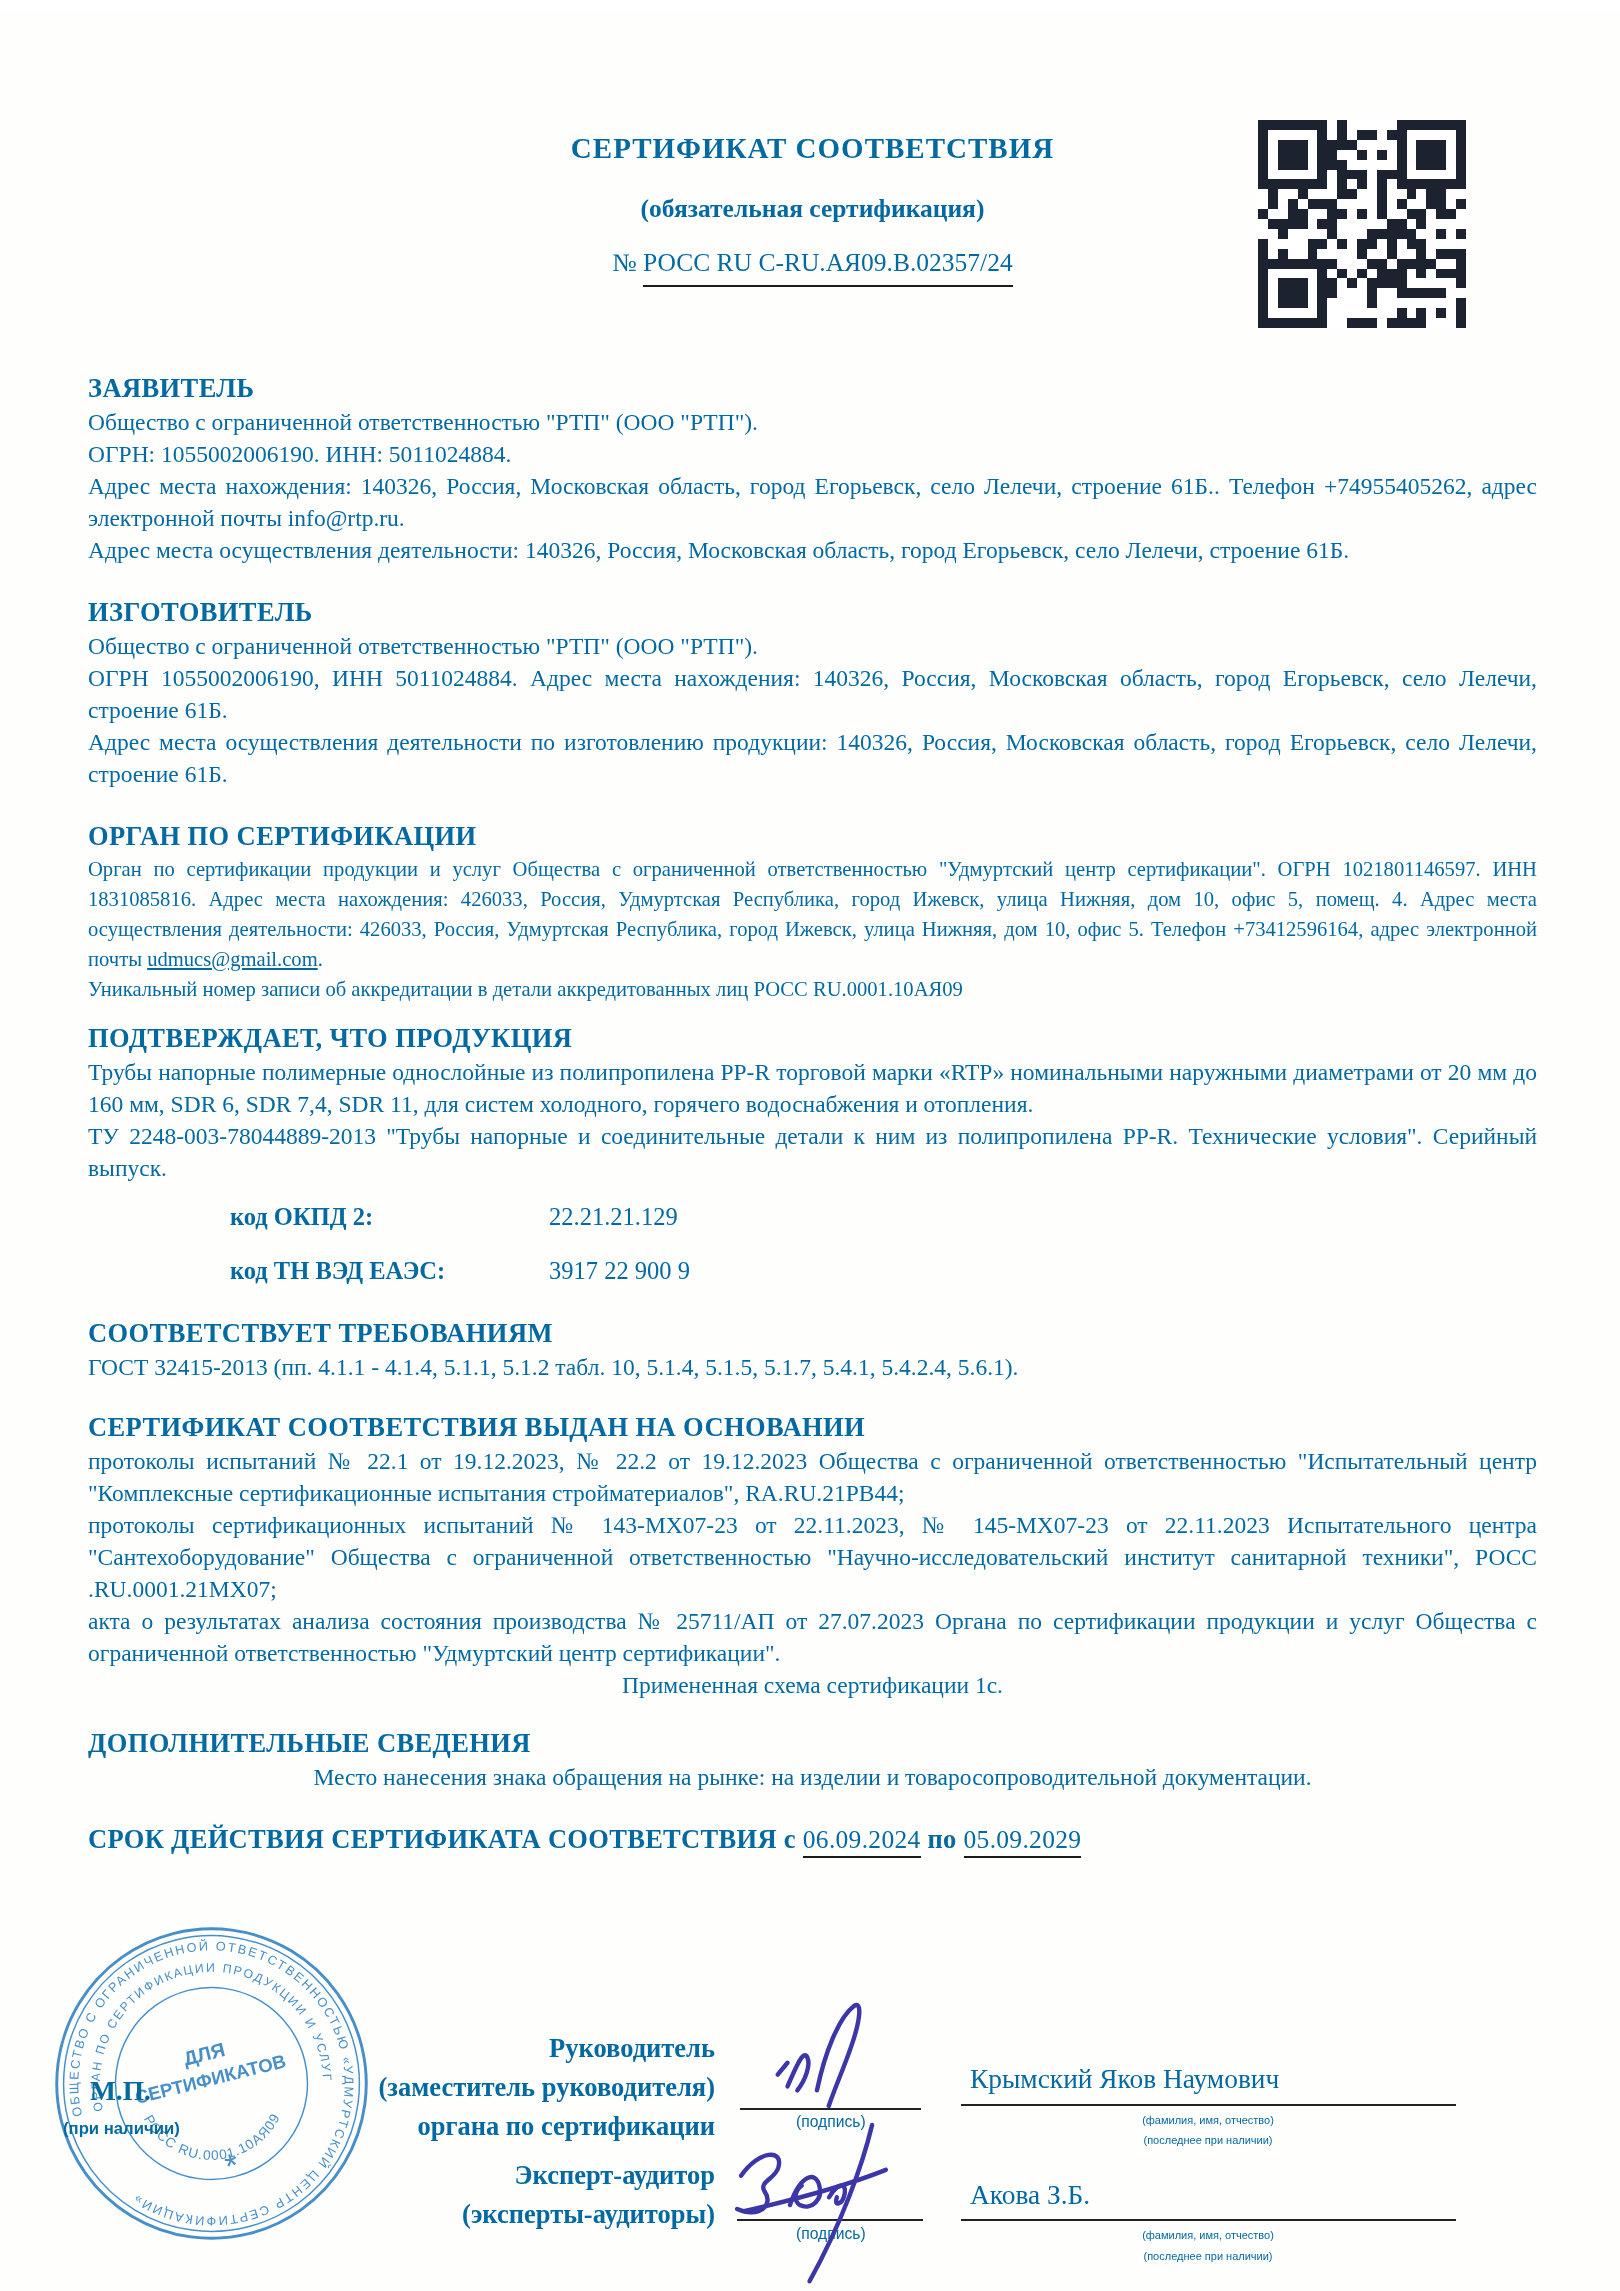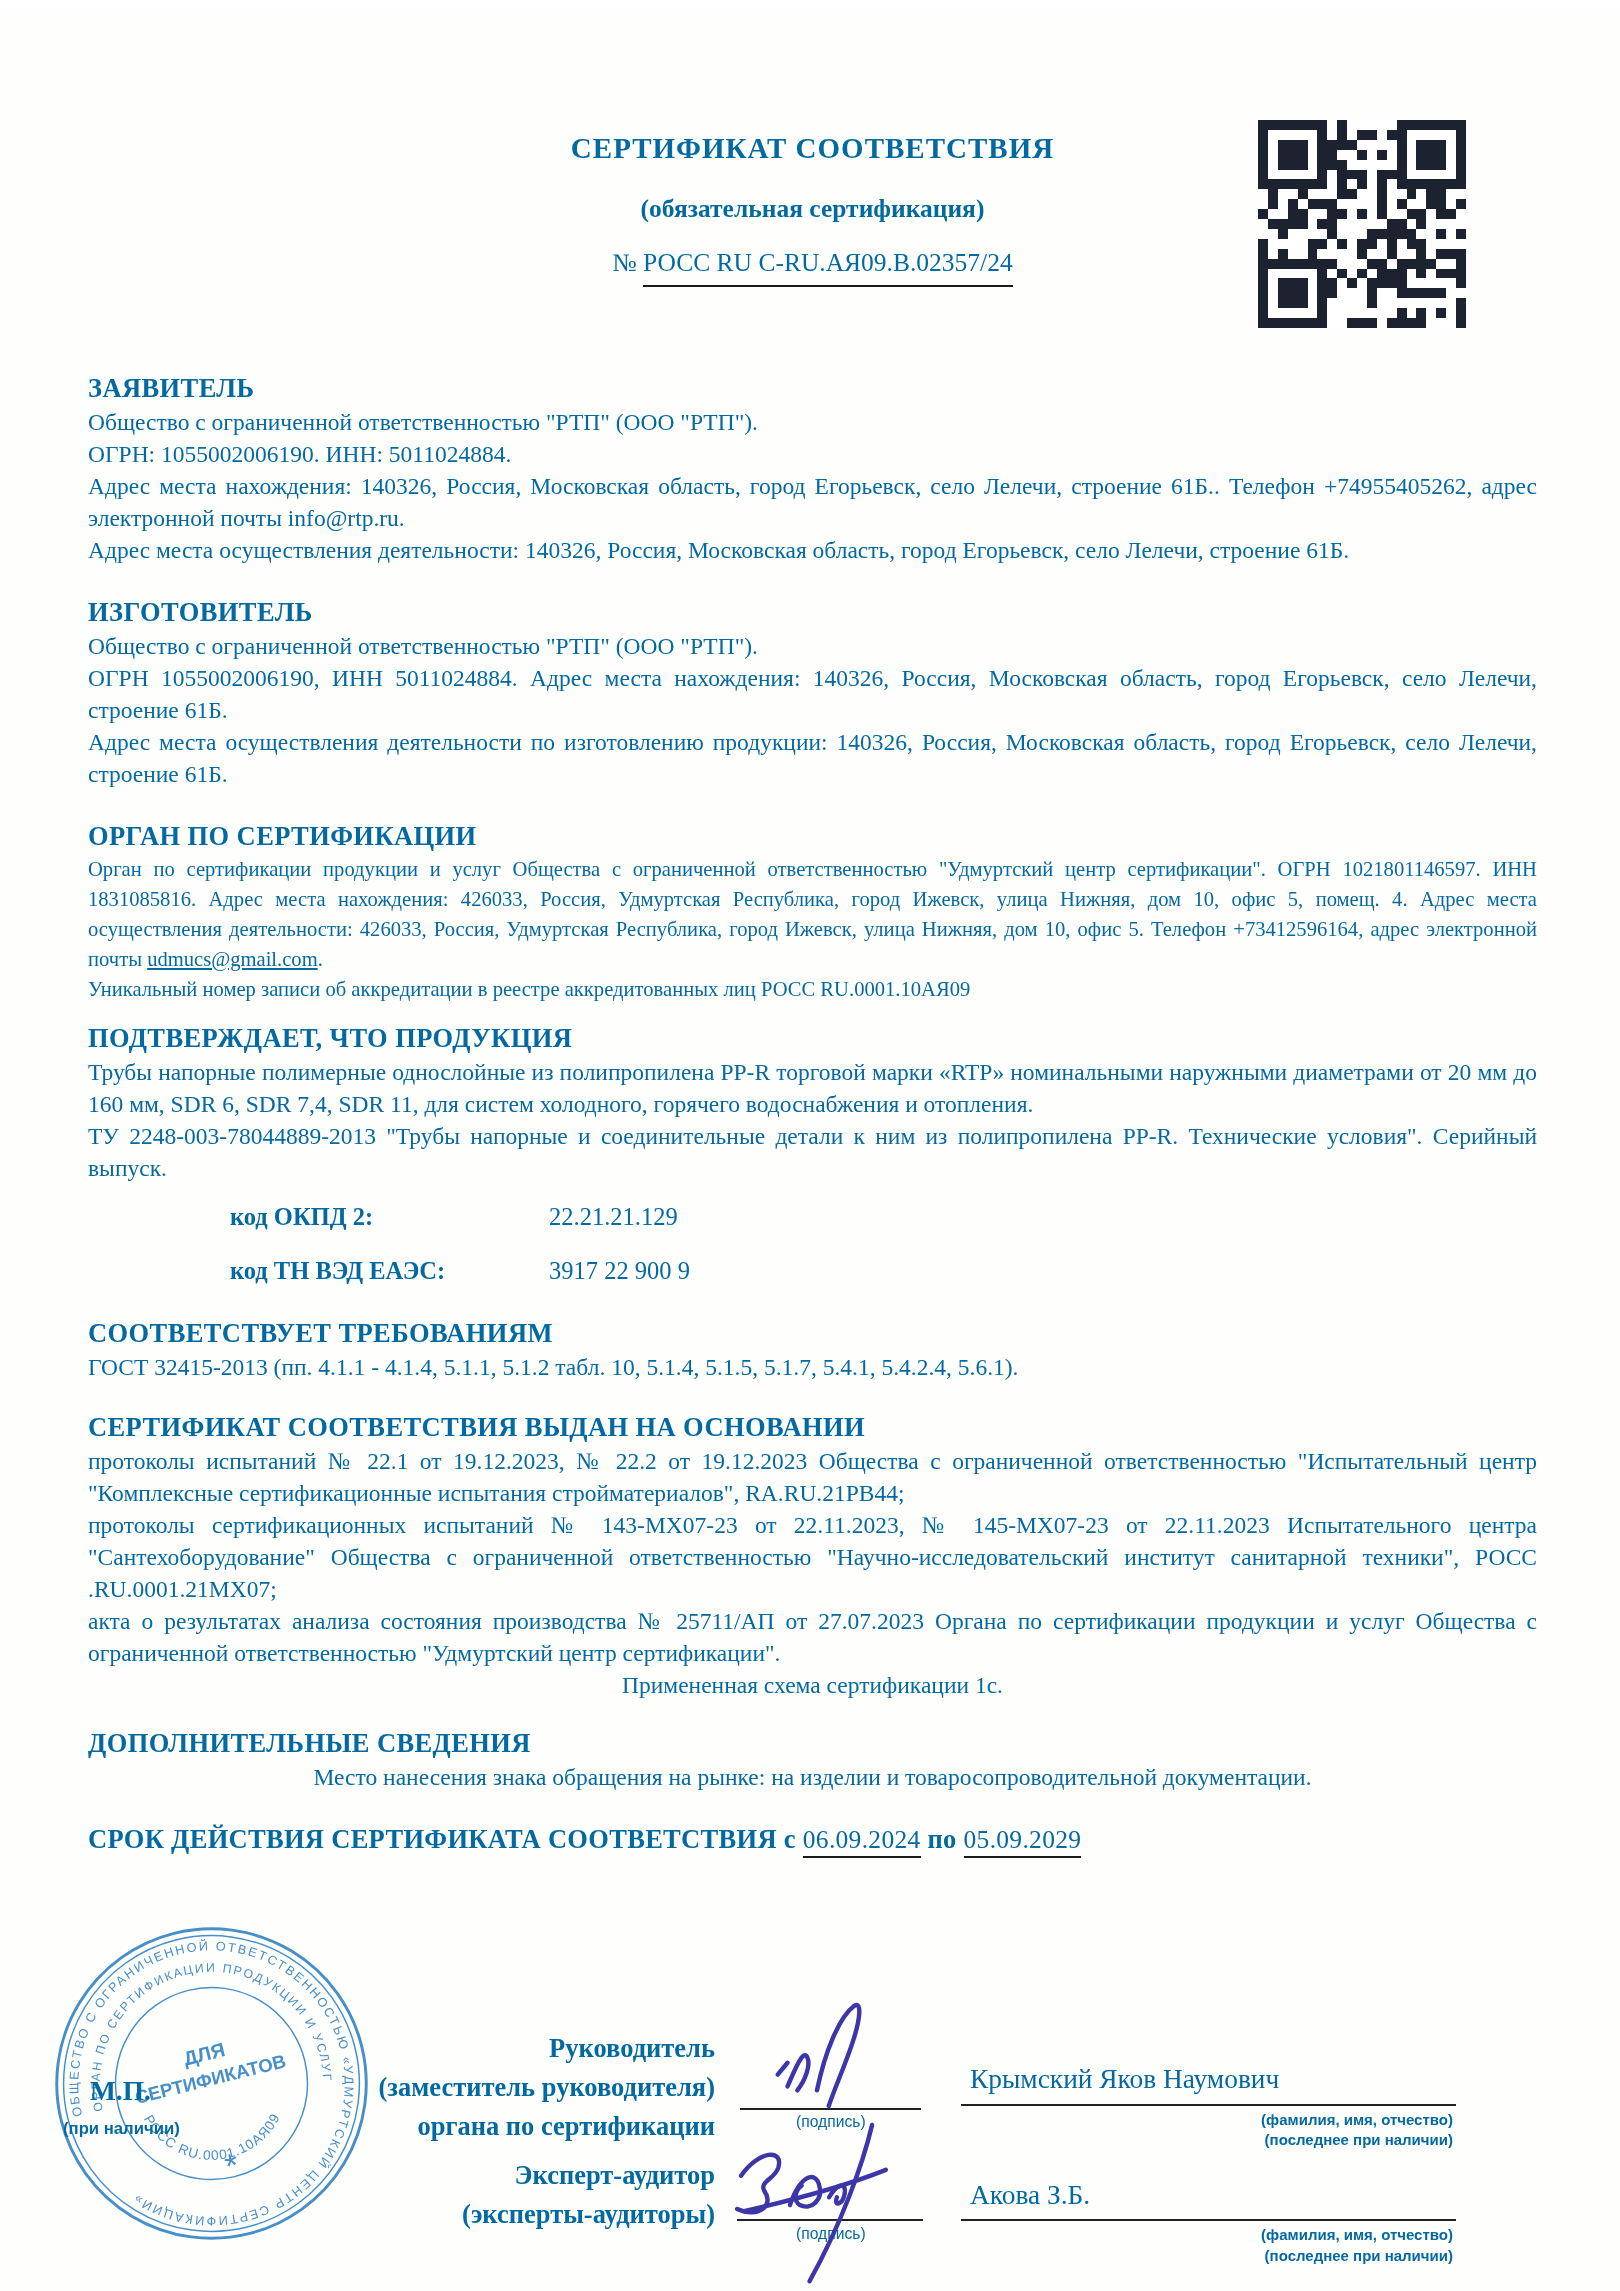--- a/index.html
+++ b/index.html
@@ -53,21 +53,21 @@
 
   .roles { position:absolute; left:294px; top:2017px; width:421px; text-align:right; font-size:26.5px; font-weight:bold; line-height:39px; z-index:2; }
   .roles .gap { height:9.8px; }
 
   .sig-svg { position:absolute; z-index:2; }
   .sig-line { position:absolute; border-top:2px solid #222; z-index:1; }
   .sig-cap { position:absolute; font-family:"Liberation Sans",sans-serif; font-size:15.7px; z-index:1; }
 
   .name { position:absolute; font-size:27.4px; z-index:2; }
   .name-line { position:absolute; border-top:2px solid #222; }
-  .name-cap { position:absolute; width:490px; text-align:right; font-family:"Liberation Sans",sans-serif; font-weight:bold; font-size:15px; line-height:20.6px; }
+  .name-cap { position:absolute; width:490px; text-align:center; font-family:"Liberation Sans",sans-serif; font-weight:normal; font-size:11px; line-height:20.6px; }
 </style>
 </head>
 <body>
 
 <div class="page">
 
   <div class="qr">
       <div class="qm"></div>
       <div class="qm"></div>
       <div class="qm"></div>
@@ -528,21 +528,21 @@
     <p class="p">Адрес места нахождения: 140326, Россия, Московская область, город Егорьевск, село Лелечи, строение 61Б.. Телефон +74955405262, адрес электронной почты info@rtp.ru.</p>
     <p class="p">Адрес места осуществления деятельности: 140326, Россия, Московская область, город Егорьевск, село Лелечи, строение 61Б.</p>
 
     <div class="sec-h mt-30">ИЗГОТОВИТЕЛЬ</div>
     <p class="p">Общество с ограниченной ответственностью "РТП" (ООО "РТП").</p>
     <p class="p">ОГРН 1055002006190, ИНН 5011024884. Адрес места нахождения: 140326, Россия, Московская область, город Егорьевск, село Лелечи, строение 61Б.</p>
     <p class="p">Адрес места осуществления деятельности по изготовлению продукции: 140326, Россия, Московская область, город Егорьевск, село Лелечи, строение 61Б.</p>
 
     <div class="sec-h mt-30">ОРГАН ПО СЕРТИФИКАЦИИ</div>
     <p class="p-sm"><span>Орган по сертификации продукции и услуг Общества с ограниченной ответственностью "Удмуртский центр сертификации". ОГРН 1021801146597. ИНН 1831085816. Адрес места нахождения: 426033, Россия, Удмуртская Республика, город Ижевск, улица Нижняя, дом 10, офис 5, помещ. 4. Адрес места осуществления деятельности: 426033, Россия, Удмуртская Республика, город Ижевск, улица Нижняя, дом 10, офис 5. Телефон +73412596164, адрес электронной почты </span><span class="email-u">udmucs@gmail.com</span><span>.</span></p>
-    <p class="p-sm p-left">Уникальный номер записи об аккредитации в реестре аккредитованных лиц РОСС RU.0001.10АЯ09</p>
+    <p class="p-sm p-left">Уникальный номер записи об аккредитации в детали аккредитованных лиц РОСС RU.0001.10АЯ09</p>
 
     <div class="sec-h mt-18">ПОДТВЕРЖДАЕТ, ЧТО ПРОДУКЦИЯ</div>
     <p class="p">Трубы напорные полимерные однослойные из полипропилена PP-R торговой марки «RTP» номинальными наружными диаметрами от 20 мм до 160 мм, SDR 6, SDR 7,4, SDR 11, для систем холодного, горячего водоснабжения и отопления.</p>
     <p class="p">ТУ 2248-003-78044889-2013 "Трубы напорные и соединительные детали к ним из полипропилена PP-R. Технические условия". Серийный выпуск.</p>
 
     <div class="code-row">
       <span class="code-label">код ОКПД 2:</span><span>22.21.21.129</span>
     </div>
     <div class="code-row">
       <span class="code-label">код ТН ВЭД ЕАЭС:</span><span>3917 22 900 9</span>

